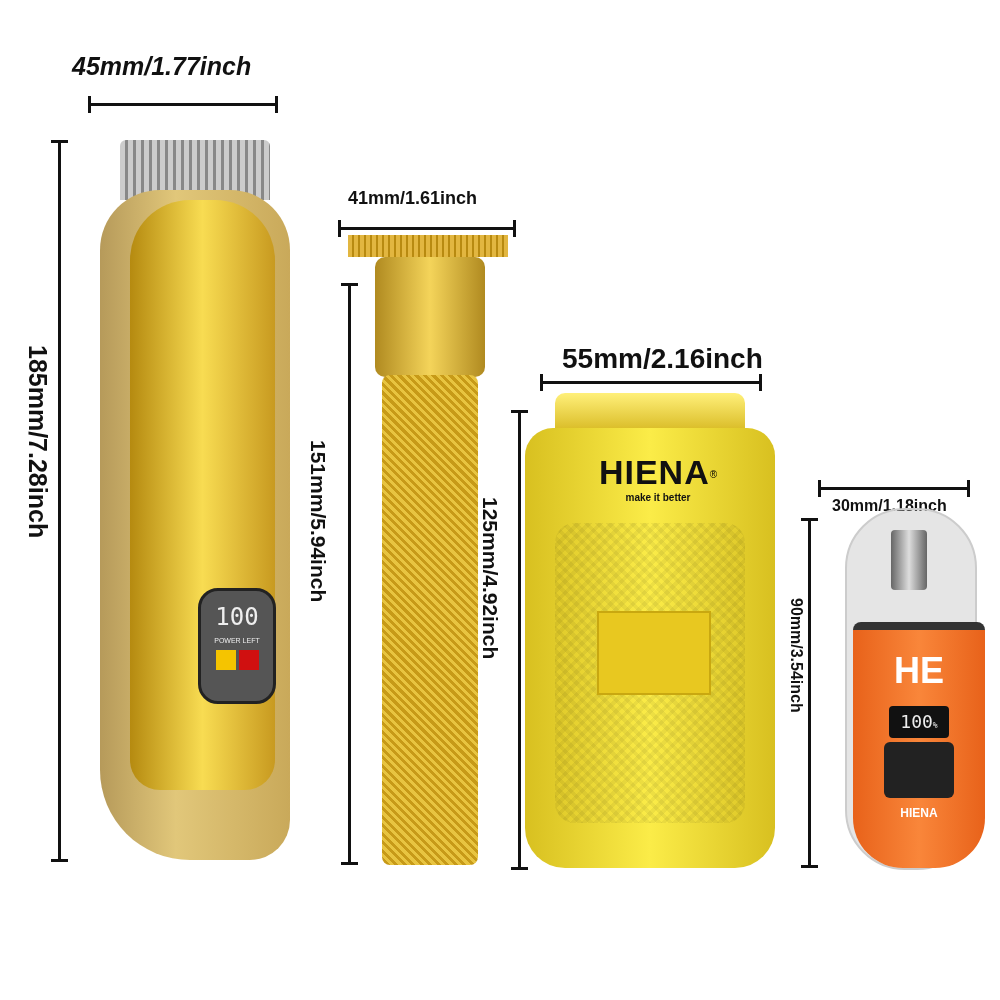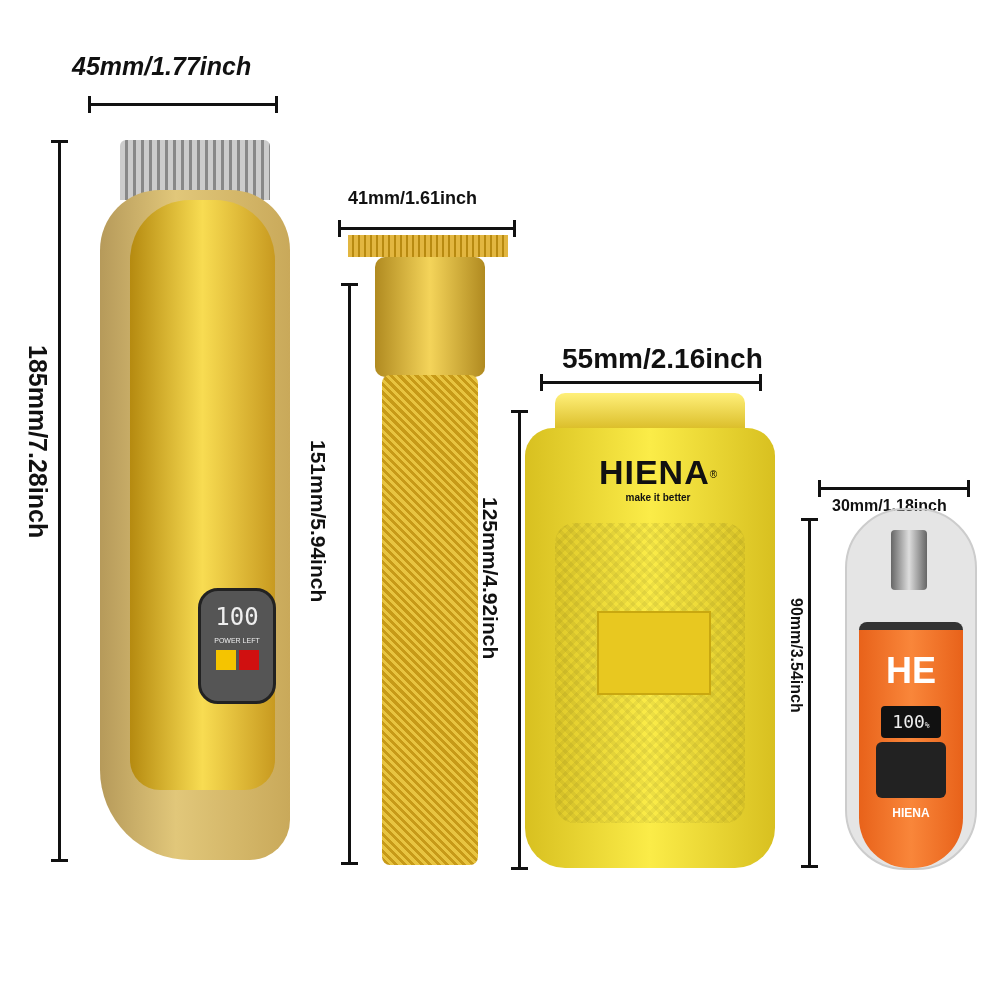--- a/index.html
+++ b/index.html
@@ -63,19 +63,19 @@
   <div style="position:absolute;left:72px;top:218px;width:110px;height:80px;background:#e8c820;border:2px solid #c9a810;"></div>
 </div>
 
 <div class="lbl" style="left:832px;top:457px;font-size:16px;margin-top:40px;">30mm/1.18inch</div>
 <div class="hline" style="left:818px;top:487px;width:152px;"></div>
 <div class="vline" style="left:808px;top:518px;height:350px;"></div>
 <div class="vlbl" style="left:805px;top:598px;font-size:16px;">90mm/3.54inch</div>
 
 <div class="product" style="left:845px;top:508px;width:128px;height:358px;background:rgba(180,180,180,0.35);border:2px solid #ccc;border-radius:60px;">
   <div style="position:absolute;left:44px;top:20px;width:36px;height:60px;background:linear-gradient(90deg,#666,#ddd,#666);border-radius:4px;"></div>
-  <div style="position:absolute;left:12px;top:112px;width:104px;height:238px;background:linear-gradient(90deg,#e8621a,#f9863a 50%,#e8621a);border-radius:8px 8px 50px 50px;border-top:8px solid #333;">
+  <div style="position:absolute;left:6px;top:112px;width:132px;height:238px;background:linear-gradient(90deg,#e8621a,#f9863a 50%,#e8621a);border-radius:8px 8px 50px 50px;border-top:8px solid #333;">
     <div style="color:#fff;font-weight:bold;font-size:36px;text-align:center;margin-top:20px;">HE</div>
     <div style="margin:14px auto 0;width:60px;height:32px;background:#111;border-radius:4px;color:#eee;font-family:'DejaVu Sans Mono',monospace;font-size:18px;text-align:center;line-height:32px;"><span>100</span><span style="font-size:8px;">%</span></div>
     <div style="margin:4px auto 0;width:70px;height:56px;background:#222;border-radius:6px;"></div>
     <div style="color:#fff;font-weight:bold;font-size:12px;text-align:center;margin-top:8px;">HIENA</div>
   </div>
 </div>
 
 </body></html>

